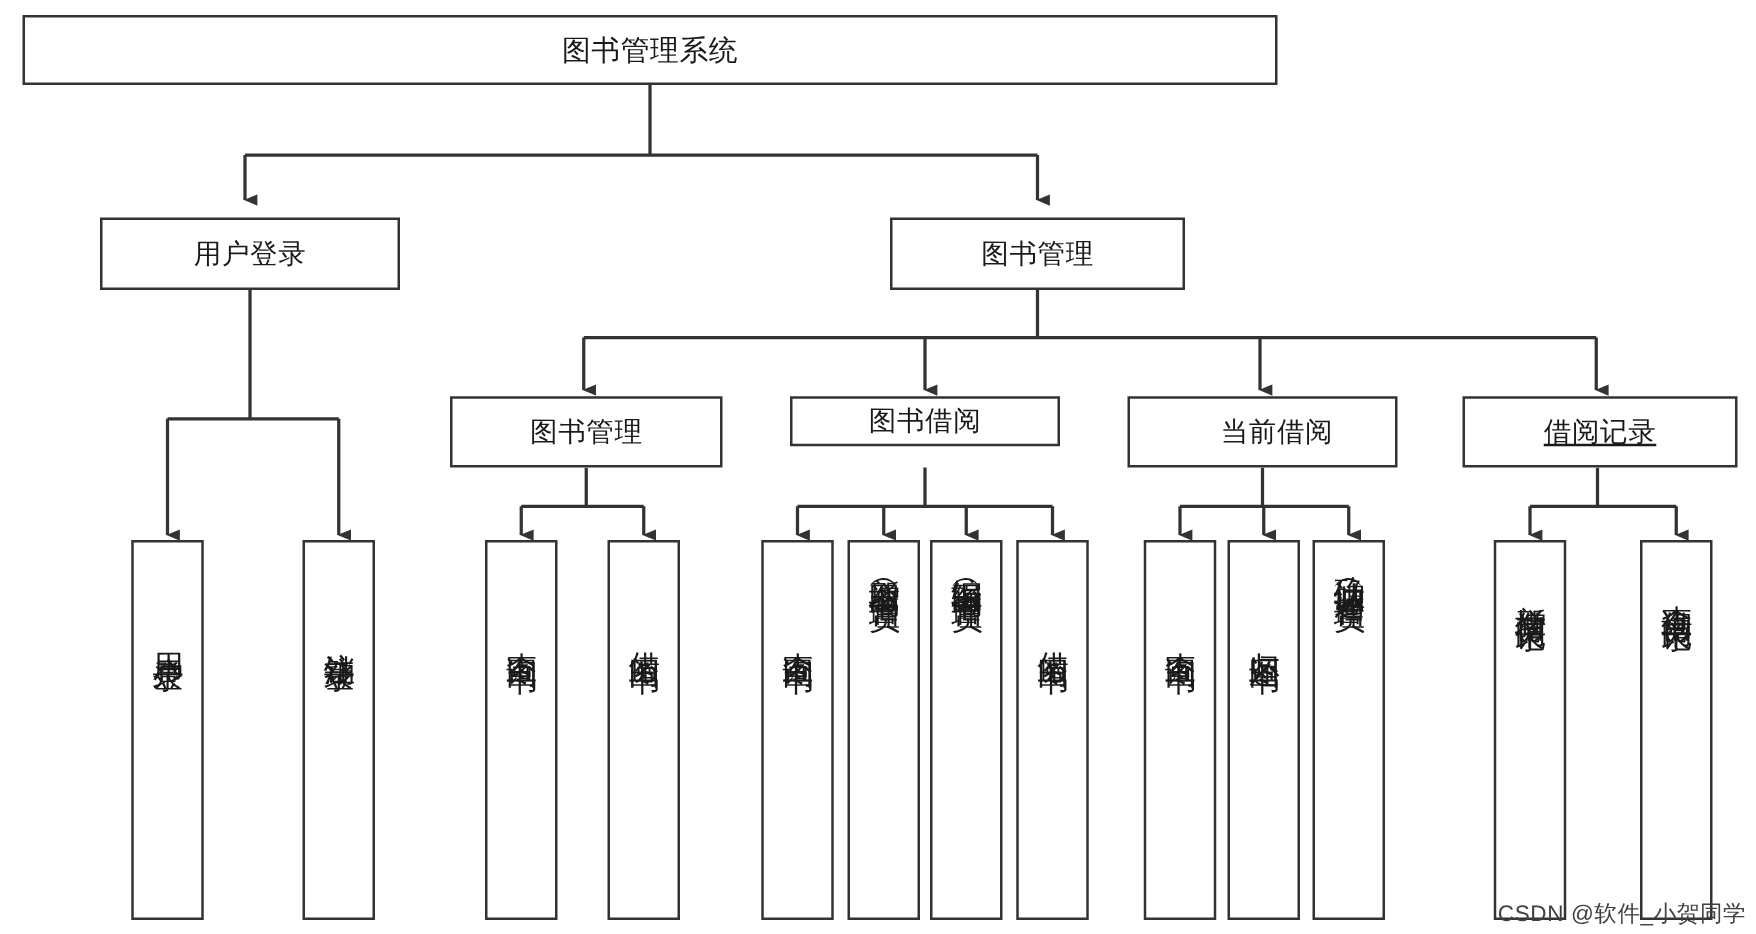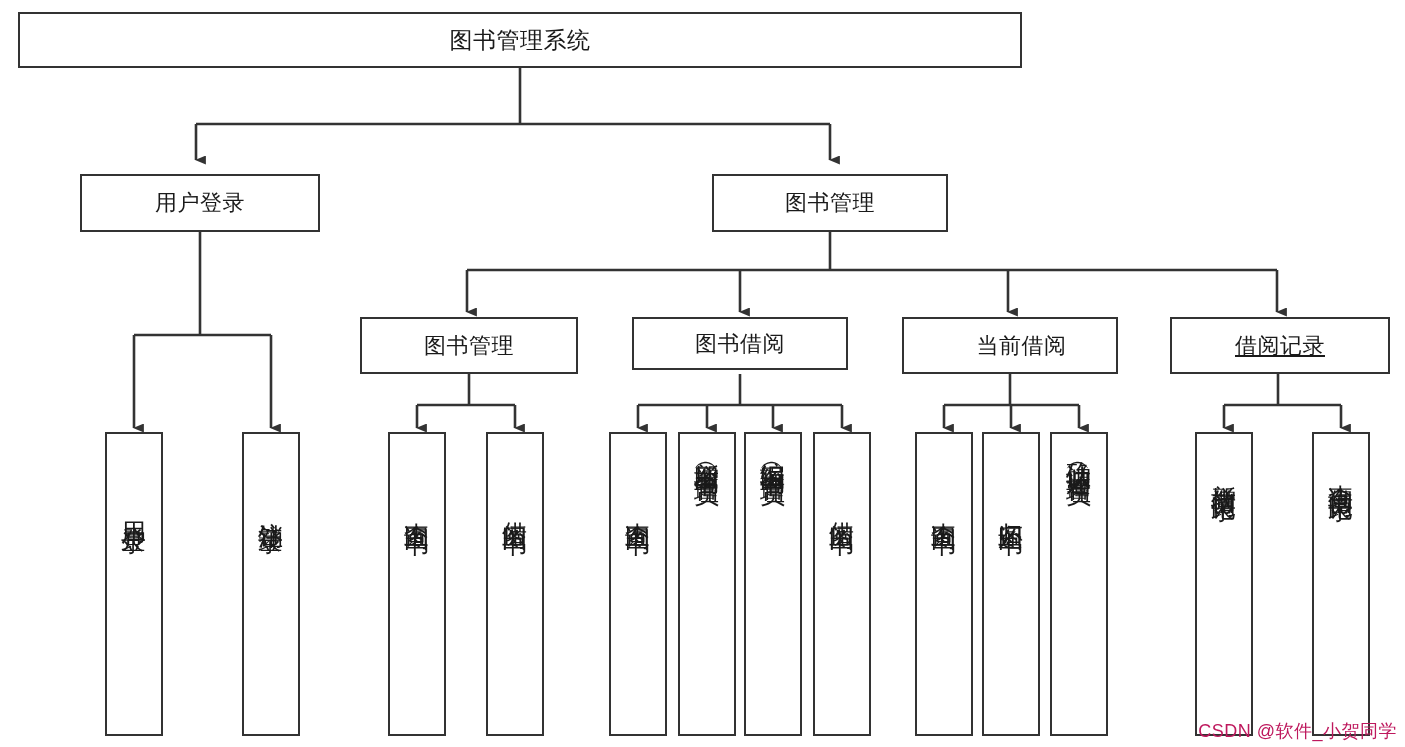--- a/index.html
+++ b/index.html
@@ -59,21 +59,21 @@
     font-size: 25px;
     line-height: 1.12;
     letter-spacing: 3px;
     white-space: nowrap;
   }
   .watermark {
     position: absolute;
     right: 8px;
     bottom: 4px;
     font-size: 18px;
-    color: #be185d;
+    color: #404040;
     z-index: 5;
     white-space: nowrap;
     letter-spacing: 0.5px;
   }
 </style>
 </head>
 <body>
 
 <div id="canvas">
 
@@ -134,21 +134,21 @@
   <div class="node horizontal" style="left:80px; top:174px; width:240px; height:58px;">
     <span class="node-label">用户登录</span>
   </div>
   <div class="node horizontal" style="left:712px; top:174px; width:236px; height:58px;">
     <span class="node-label">图书管理</span>
   </div>
 
   <div class="node horizontal" style="left:360px; top:317px; width:218px; height:57px;">
     <span class="node-label">图书管理</span>
   </div>
-  <div class="node horizontal" style="left:632px; top:317px; width:216px; height:53px;">
+  <div class="node horizontal" style="left:632px; top:317px; width:216px; height:40px;">
     <span class="node-label">图书借阅</span>
   </div>
   <div class="node horizontal" style="left:902px; top:317px; width:216px; height:57px;padding-left:23px;">
     <span class="node-label">当前借阅</span>
   </div>
   <div class="node horizontal" style="left:1170px; top:317px; width:220px; height:57px;text-decoration:underline;">
     <span class="node-label">借阅记录</span>
   </div>
 
   <div class="node vertical" style="left:105px; top:432px; width:58px; height:304px; padding-top:68px;">

